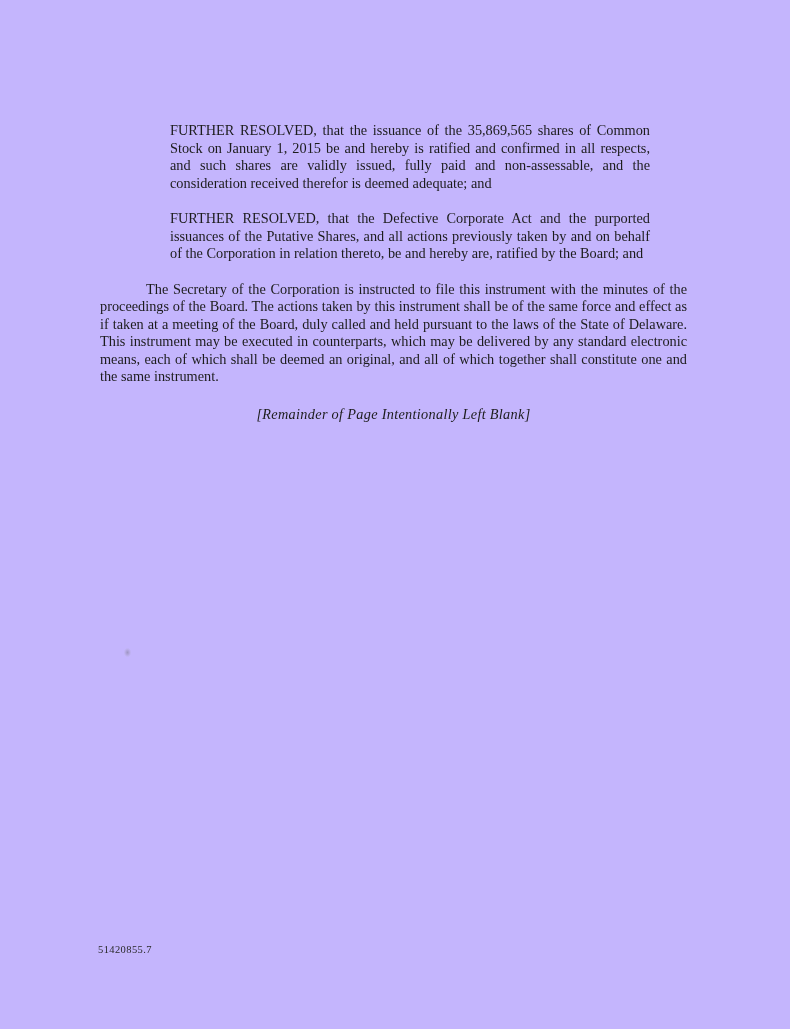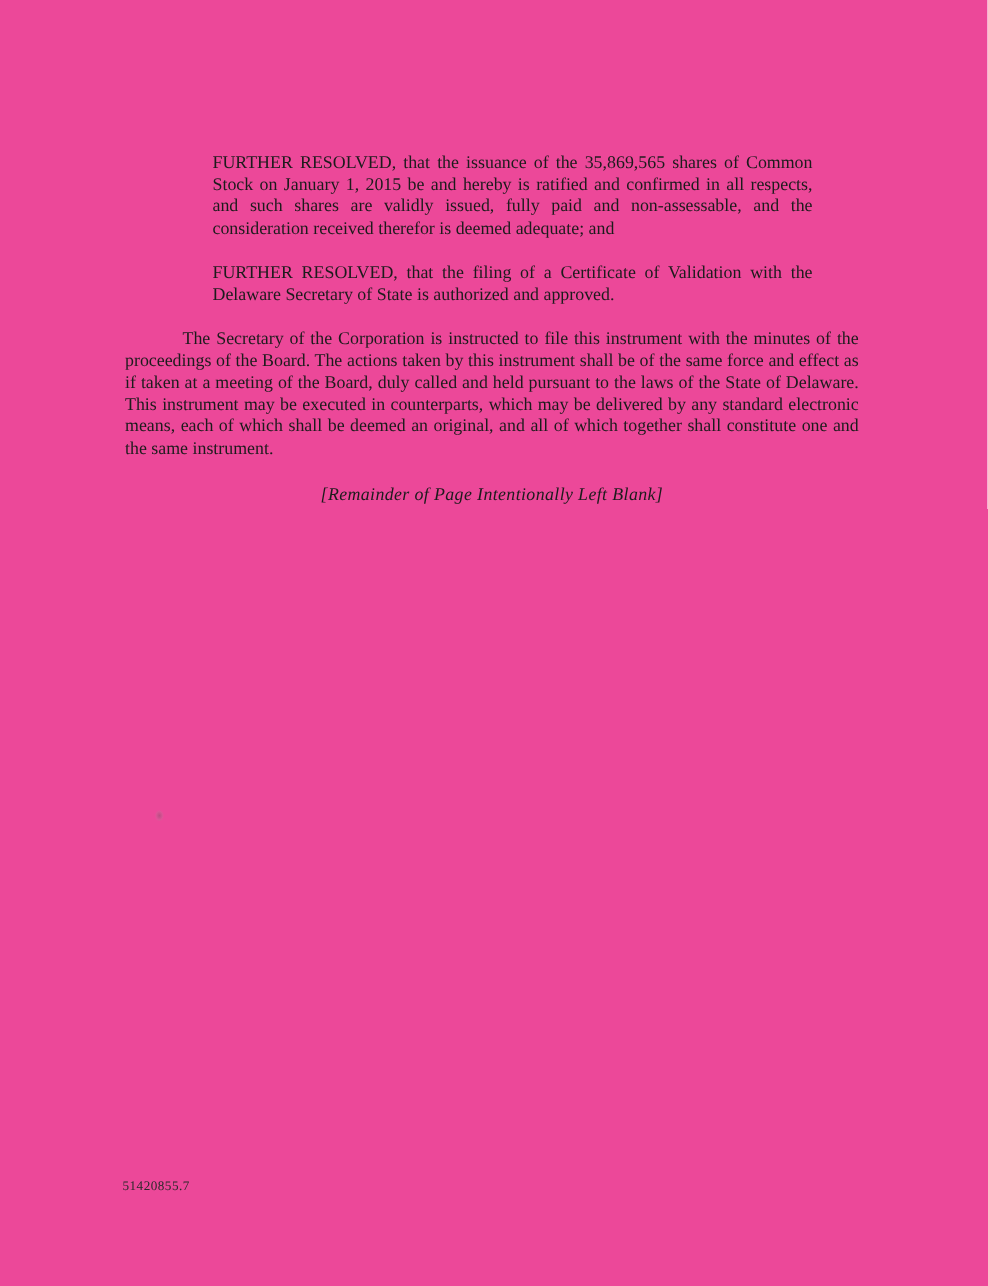--- a/index.html
+++ b/index.html
@@ -4,21 +4,21 @@
 <style>
   html, body {
     margin: 0;
     padding: 0;
     background: #ffffff;
   }
   .page {
     position: relative;
     width: 790px;
     height: 1029px;
-    background: #ec4899;
+    background: #c4b5fd;
     overflow: hidden;
     font-family: "Liberation Serif", "DejaVu Serif", serif;
     color: #1c1c1c;
   }
   .doc-body {
     position: absolute;
     top: 122px;
     left: 100px;
     width: 587px;
     font-size: 14.3px;
@@ -56,21 +56,21 @@
     height: 9px;
     background: radial-gradient(ellipse at center, rgba(90,90,90,0.35) 0%, rgba(150,150,150,0.15) 55%, rgba(255,255,255,0) 75%);
   }
 </style>
 </head>
 <body>
 
 <div class="page">
   <div class="doc-body">
     <p class="resolution">FURTHER RESOLVED, that the issuance of the 35,869,565 shares of Common Stock on January 1, 2015 be and hereby is ratified and confirmed in all respects, and such shares are validly issued, fully paid and non-assessable, and the consideration received therefor is deemed adequate; and</p>
-    <p class="resolution">FURTHER RESOLVED, that the filing of a Certificate of Validation with the Delaware Secretary of State is authorized and approved.</p>
+    <p class="resolution">FURTHER RESOLVED, that the Defective Corporate Act and the purported issuances of the Putative Shares, and all actions previously taken by and on behalf of the Corporation in relation thereto, be and hereby are, ratified by the Board; and</p>
     <p class="closing">The Secretary of the Corporation is instructed to file this instrument with the minutes of the proceedings of the Board. The actions taken by this instrument shall be of the same force and effect as if taken at a meeting of the Board, duly called and held pursuant to the laws of the State of Delaware. This instrument may be executed in counterparts, which may be delivered by any standard electronic means, each of which shall be deemed an original, and all of which together shall constitute one and the same instrument.</p>
     <p class="remainder">[Remainder of Page Intentionally Left Blank]</p>
   </div>
 
   <div class="scan-speck"></div>
 
   <div class="doc-number">51420855.7</div>
 </div>
 
 </body></html>

